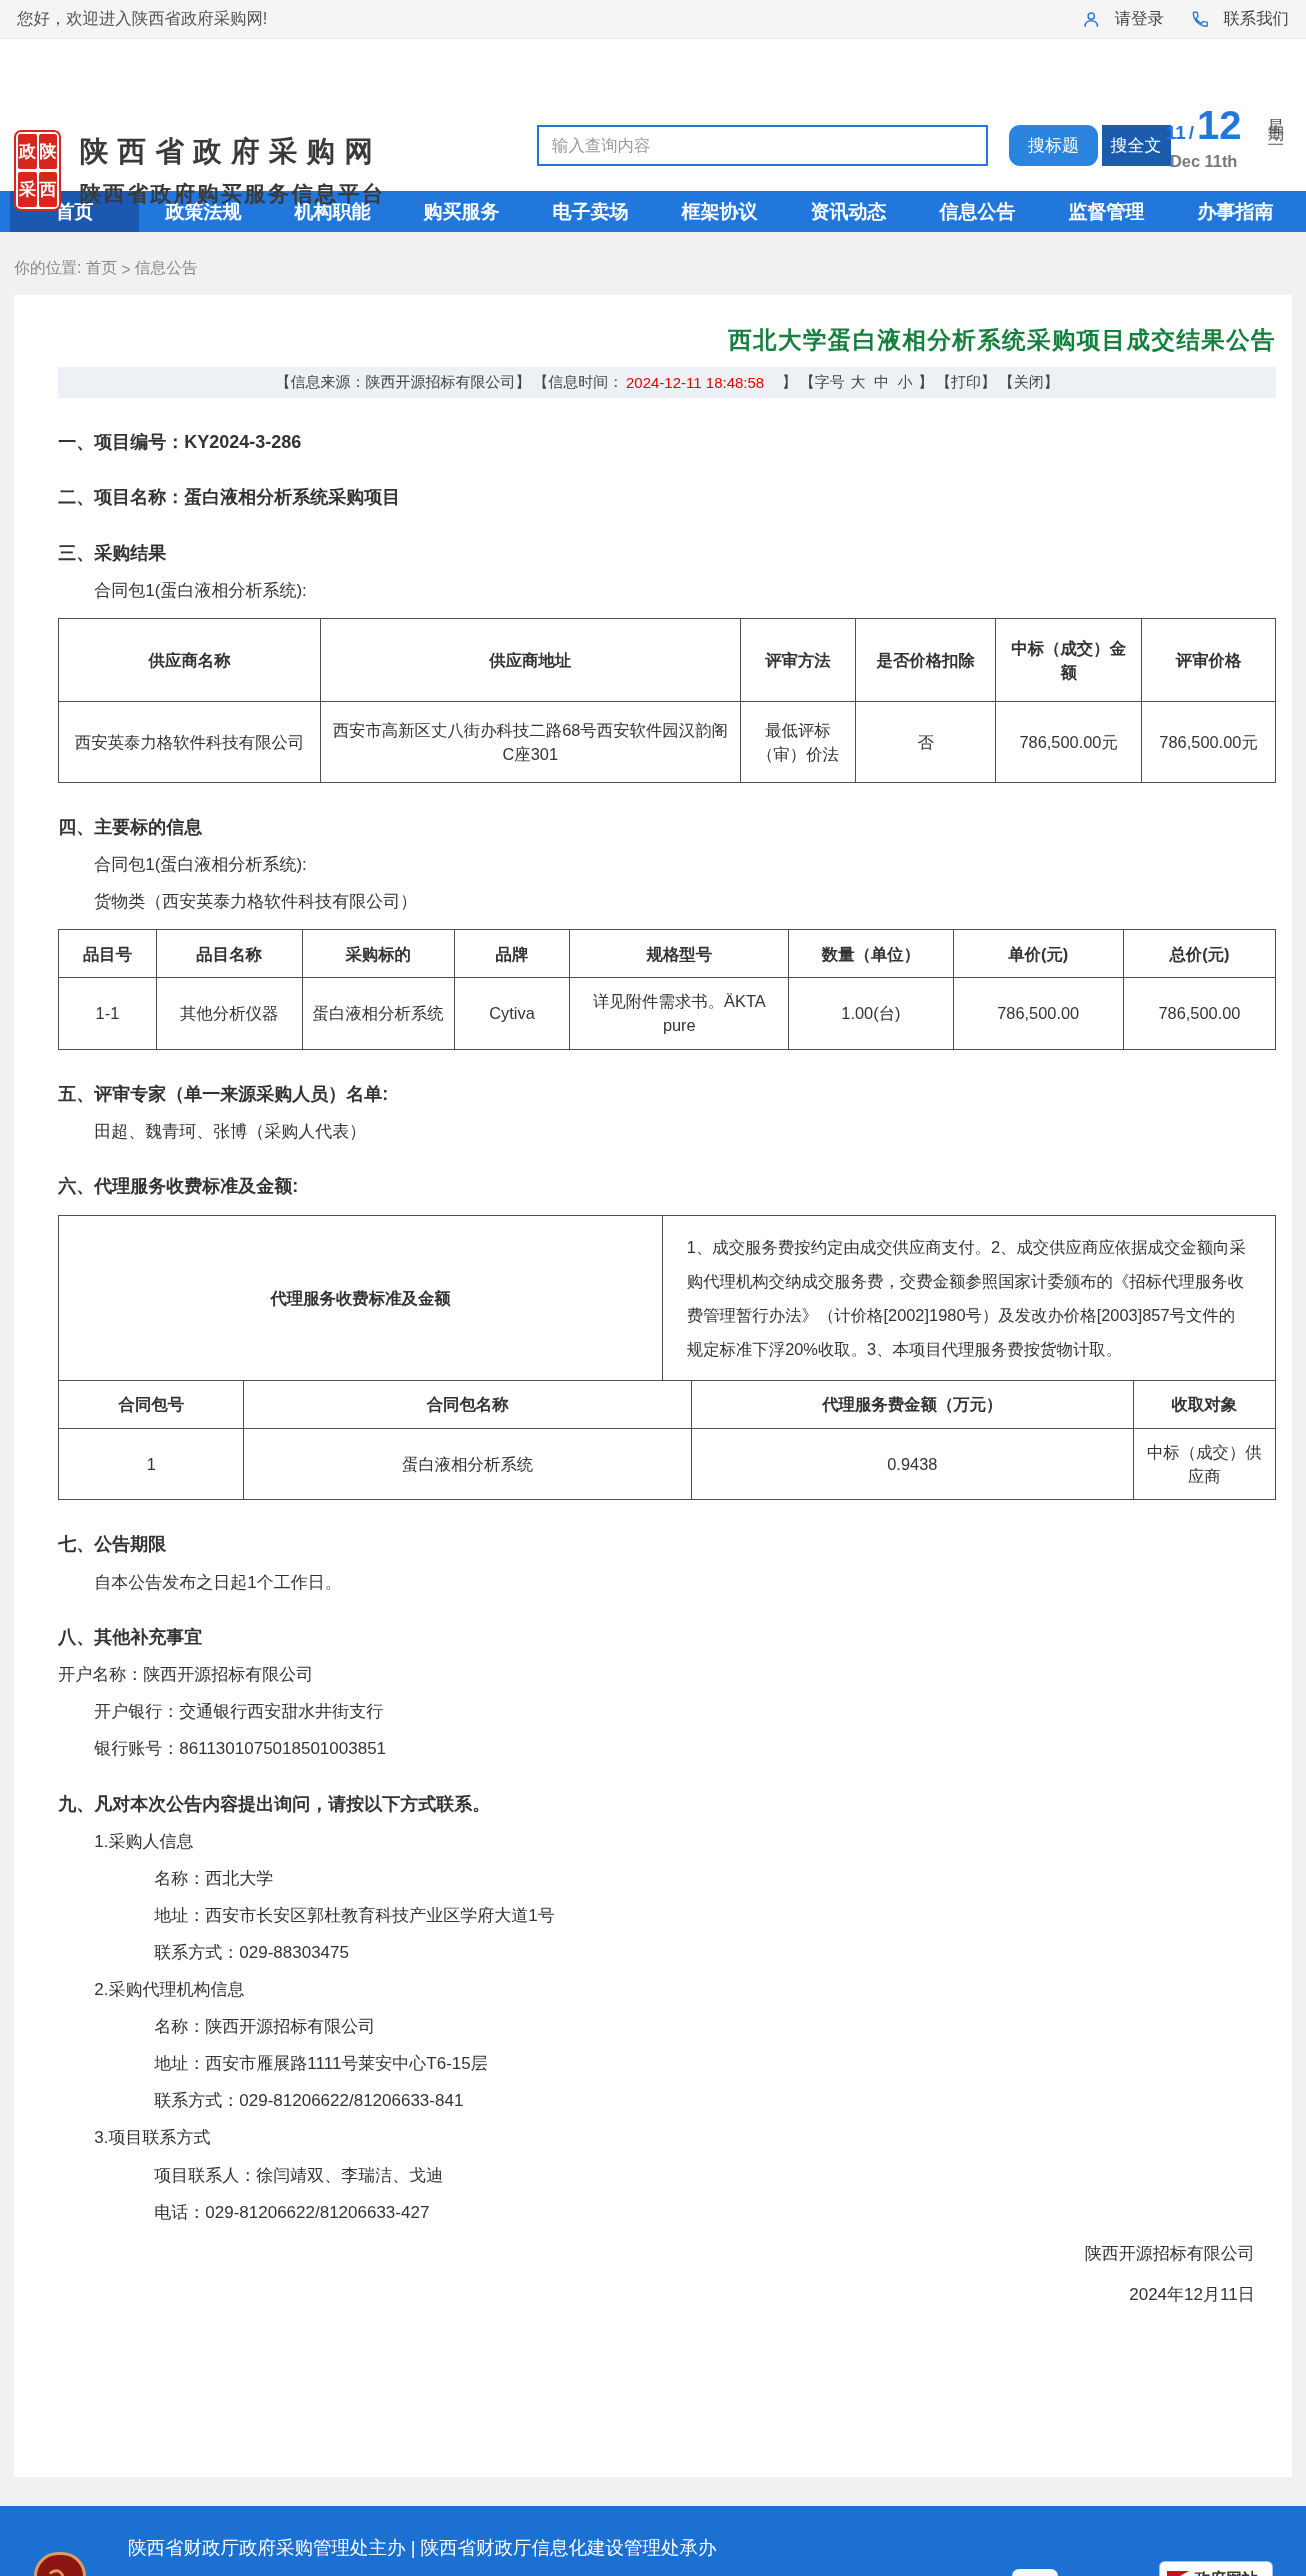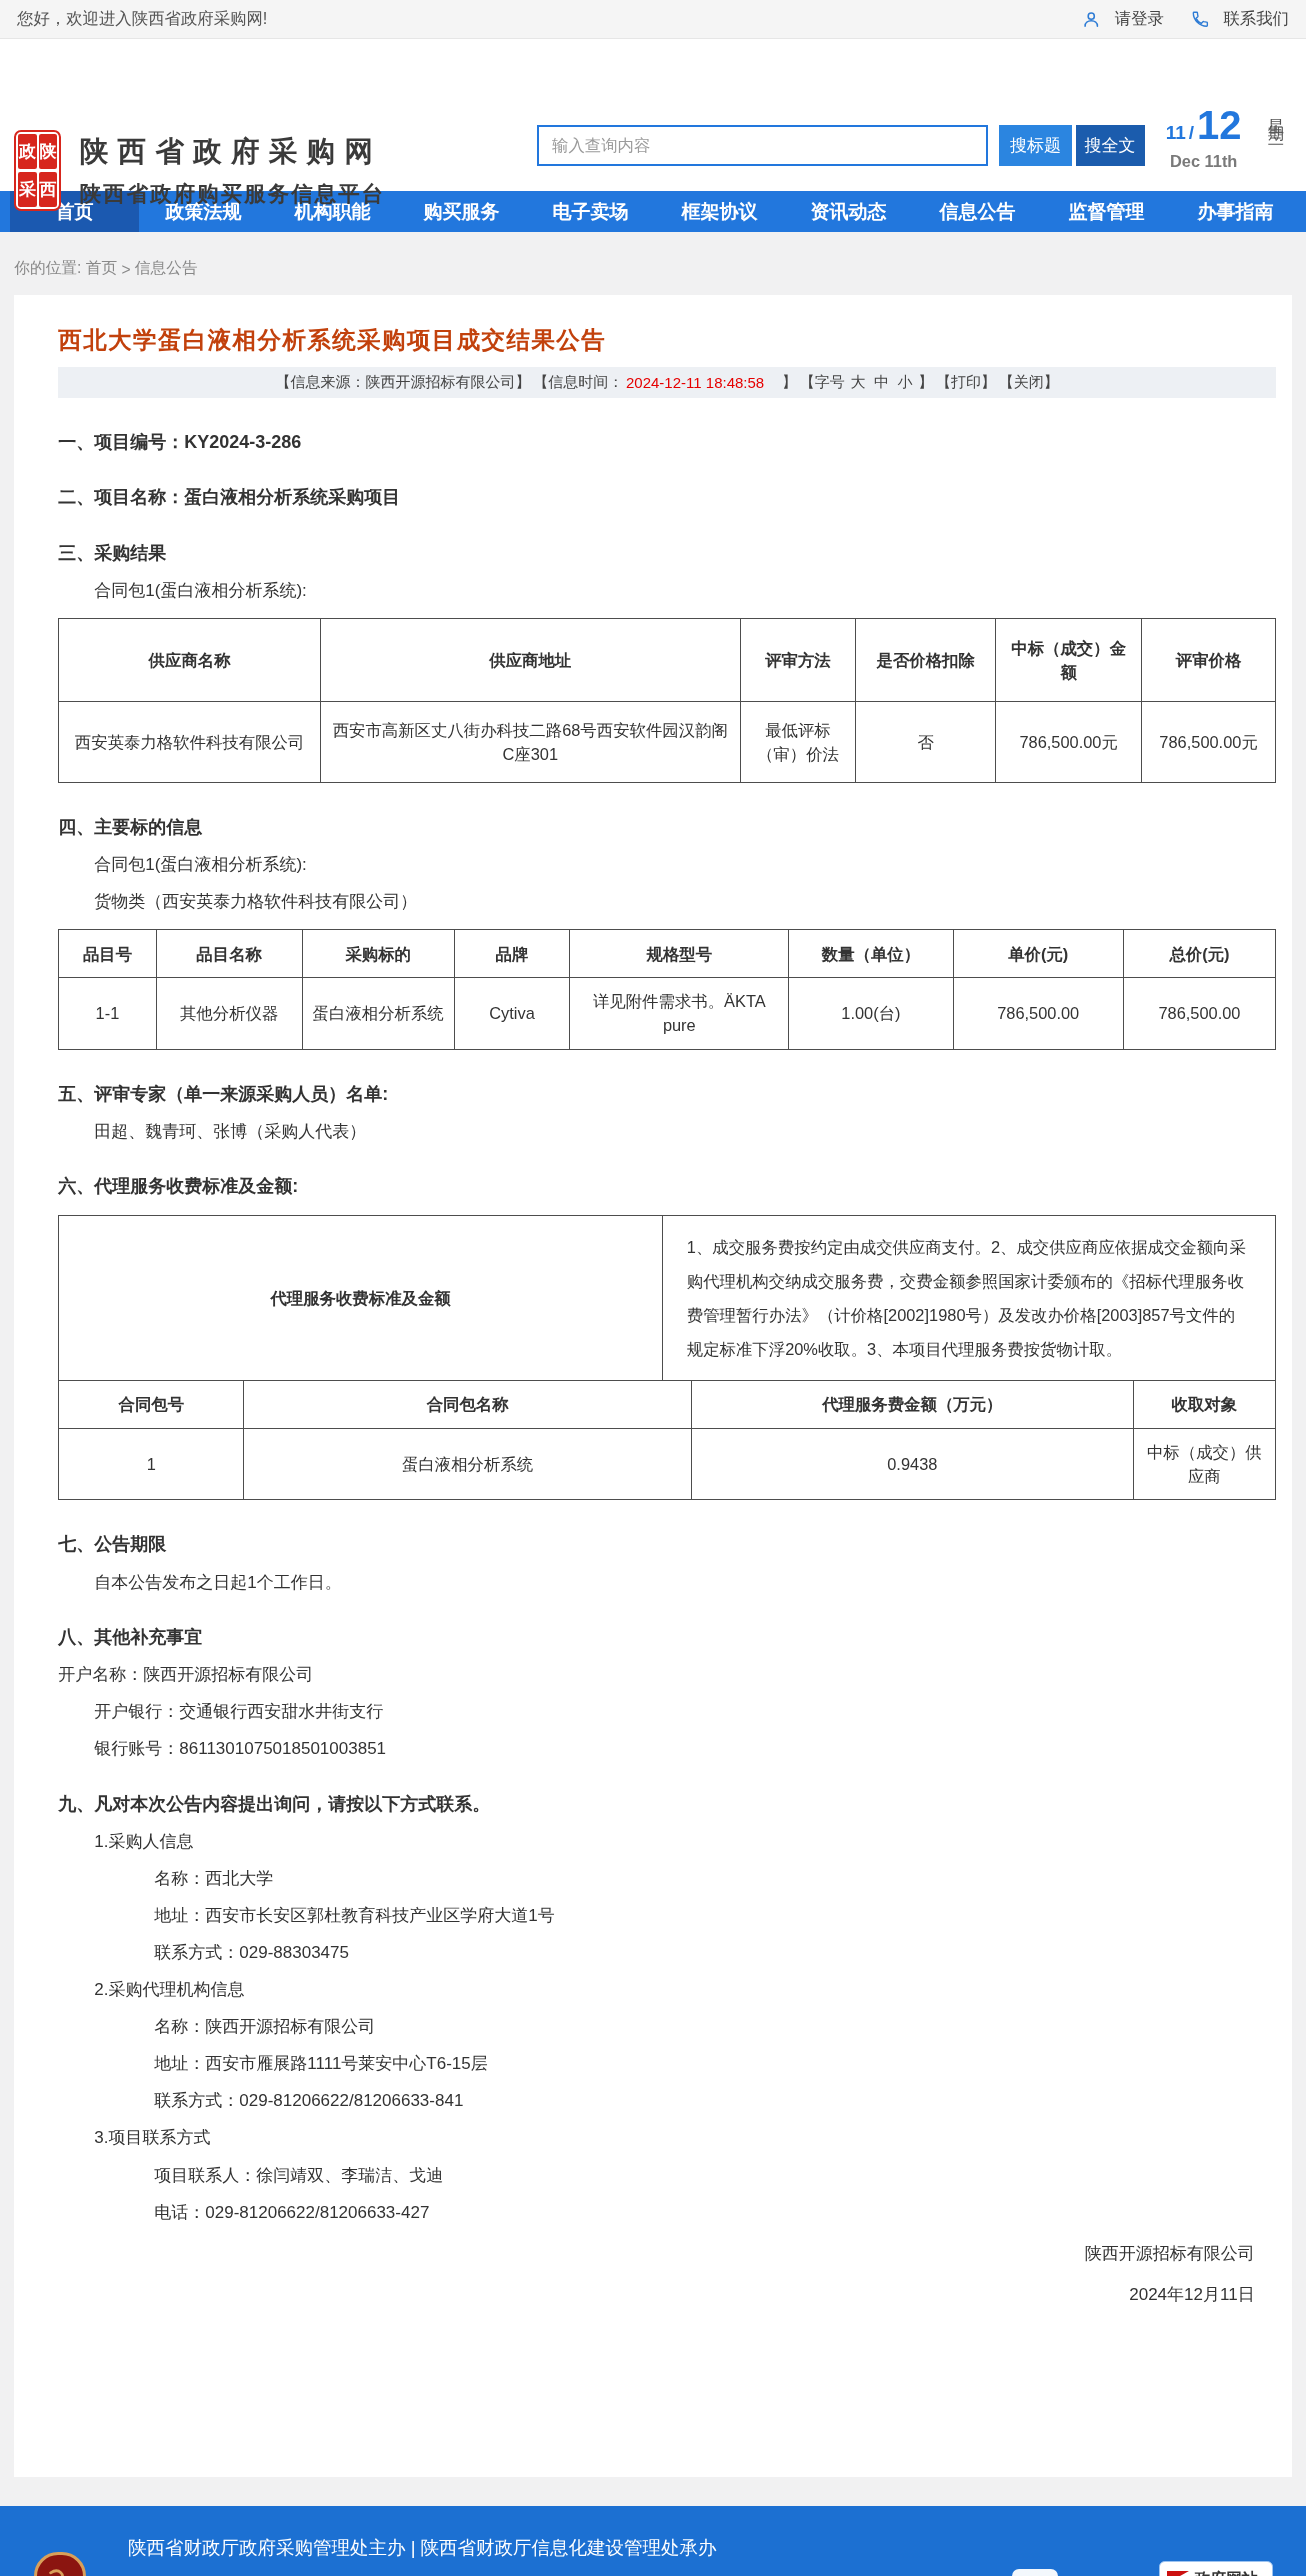--- a/index.html
+++ b/index.html
@@ -19,21 +19,21 @@
   .brand { position:absolute; left:14.3px; top:91px; display:flex; align-items:center; }
   .logo { width:47px; height:81px; background:#fff; border:2.1px solid #d7261d; border-radius:7.1px; display:grid; grid-template-columns:1fr 1fr; grid-template-rows:1fr 1fr; gap:2.1px; padding:2.1px; }
   .logo span { background:#d7261d; color:#fff; font-weight:bold; font-size:17px; display:flex; align-items:center; justify-content:center; border-radius:2.1px; }
   .brand-text { margin-left:18.5px; }
   .brand-title { font-size:28.5px; font-weight:bold; color:#3a3a3a; letter-spacing:9.3px; }
   .brand-sub { font-size:21.4px; font-weight:bold; color:#3a3a3a; letter-spacing:2.1px; margin-top:7.1px; }
   .search { position:absolute; left:537px; top:86px; display:flex; align-items:center; }
   .search-input { width:451px; height:41px; border:2.1px solid #2277dd; background:#fff; font-size:16.4px; padding:4px 13px; color:#333; outline:none; }
   .search-input::placeholder { color:#9b9b9b; }
   .search-btn { height:41px; border:none; color:#fff; font-size:17px; cursor:pointer; font-family:inherit; }
-  .btn-title { width:73px; margin-left:11px; background:#2b85e0; }
+  .btn-title { width:89px; margin-left:21px; background:#2b85e0;border-radius:11px; }
   .btn-full { width:69px; margin-left:3.6px; background:#1b5cad; }
   .datebox { position:absolute; right:18.5px; top:66px; display:flex; align-items:flex-start; }
   .date-main { text-align:center; }
   .date-nums { display:flex; align-items:baseline; justify-content:center; color:#2277dd; font-weight:bold; }
   .date-month { font-size:19px; }
   .date-slash { font-size:19px; margin:0 2.9px; }
   .date-day { font-size:40px; line-height:1; }
   .date-en { font-size:16.4px; font-weight:bold; color:#7a7a7a; margin-top:7.1px; }
   .weekday { writing-mode:vertical-rl; font-size:16.4px; color:#555; letter-spacing:7.1px; margin-left:24px; height:78px; }
 
@@ -65,21 +65,21 @@
   
   .panel { flex:1; height:2182px; background:#fff; overflow:hidden; padding:0 15.7px 0 44px; }
   .banner { position:relative; margin-top:39px; height:107px; border-radius:1.4px; overflow:hidden;
             background:linear-gradient(100deg,#f2473c 0%,#f25c3c 30%,#f58d3f 68%,#f7a843 100%);
             display:flex; align-items:center; justify-content:center; }
   .banner::before { content:""; position:absolute; left:-43px; top:-100px; width:399px; height:307px;
             background:repeating-radial-gradient(circle at 30% 60%, transparent 0 24px, rgba(255,255,255,.12) 24px 26px); }
   .banner::after { content:""; position:absolute; right:-57px; bottom:-114px; width:442px; height:328px;
             background:repeating-radial-gradient(circle at 70% 40%, transparent 0 28.5px, rgba(255,255,255,.12) 28.5px 31px); }
   .banner-text { position:relative; z-index:1; color:#fff; font-size:32px; font-weight:bold; letter-spacing:3.6px; text-shadow:0 1.4px 2.9px rgba(0,0,0,.15); }
-  .article-title { margin-top:28.5px; text-align:left; font-size:23.5px; font-weight:bold; color:#c2410c; letter-spacing:1.4px; }
+  .article-title { margin-top:28.5px; text-align:right; font-size:23.5px; font-weight:bold; color:#15803d; letter-spacing:1.4px; }
   .meta { margin-top:11.4px; height:31px; background:#edf0f4; display:flex; align-items:center; justify-content:center; font-size:15px; color:#444; }
   .meta .seg { margin:0 1.4px; white-space:pre; }
   .meta .red { color:#e60000; }
   .meta .clickable { cursor:pointer; }
   .meta .size-link { margin:0 4.3px; cursor:pointer; }
 
   .sec-h { margin-top:34px; font-size:18px; font-weight:bold; line-height:21.4px; }
   .line { margin-top:15.7px; font-size:17px; line-height:21.4px; }
   .ind1 { padding-left:36px; }
   .ind2 { padding-left:96px; }

